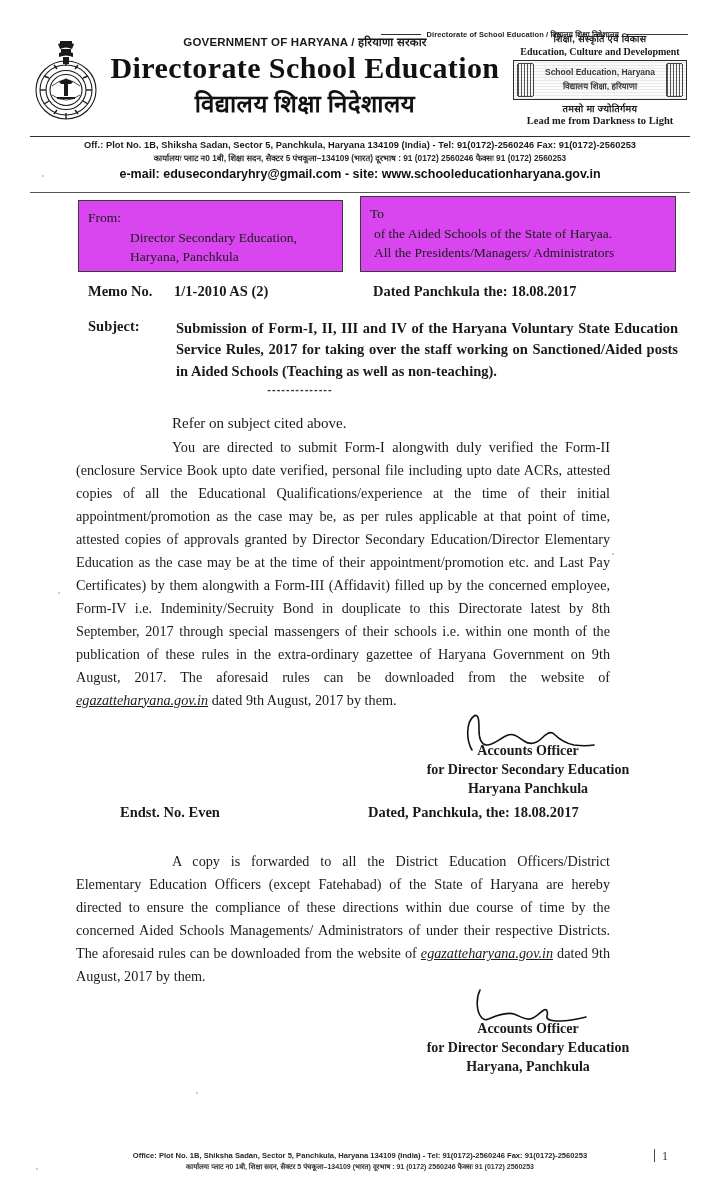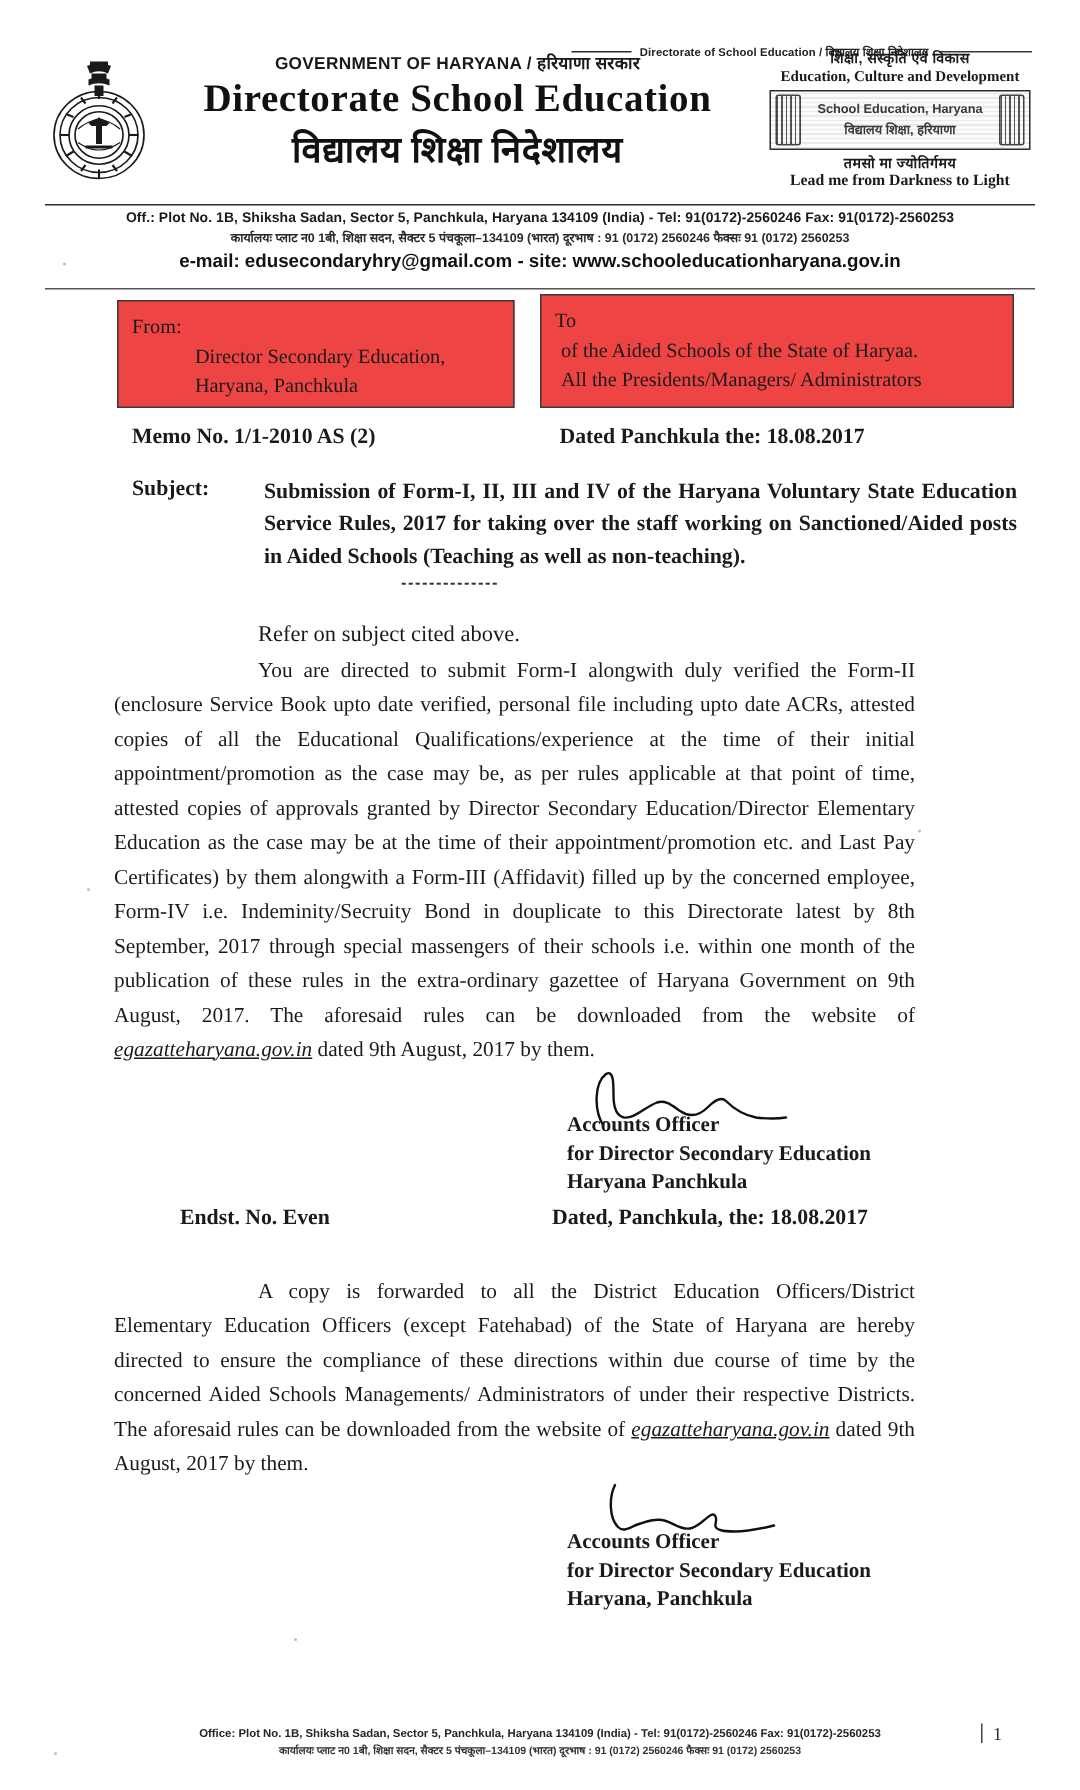--- a/index.html
+++ b/index.html
@@ -70,21 +70,21 @@
   }
   .gov-line {
     font-family: "Liberation Sans", sans-serif;
     font-size: 11.5px;
     font-weight: bold;
     letter-spacing: 0.2px;
     color: #1a1a1a;
   }
   .dir-en {
     font-family: "Liberation Serif", serif;
-    font-size: 26px;
+    font-size: 30px;
     font-weight: bold;
     letter-spacing: 0.4px;
     margin-top: 2px;
     color: #111;
   }
   .dir-hi {
     font-family: "Liberation Serif", serif;
     font-size: 24px;
     font-weight: bold;
     letter-spacing: 0.5px;
@@ -202,39 +202,39 @@
     font-weight: bold;
     margin-top: 4px;
     color: #111;
   }
 
   
   .box {
     position: absolute;
     border: 1.3px solid #3a3a3a;
     box-sizing: border-box;
-    background: #ef4444;
+    background: #d946ef;
     padding: 7px 9px;
     font-size: 13.5px;
     line-height: 1.45;
   }
   .box-from { left: 78px; top: 200px; width: 265px; height: 72px; }
   .box-to   { left: 360px; top: 196px; width: 316px; height: 76px; }
   .box .ind { display: block; padding-left: 42px; }
   .box .ind2 { display: block; padding-left: 4px; }
 
   
   .memo-row {
     position: absolute;
     left: 88px; right: 40px; top: 283px;
     font-size: 14.5px;
     font-weight: bold;
   }
   .memo-no-label { display: inline-block; }
-  .memo-no-value { display: inline-block; }
+  .memo-no-value { display: inline-block; margin-left: 18px; }
   .memo-dated { position: absolute; left: 285px; top: 0; white-space: nowrap; }
 
   
   .subject-wrap {
     position: absolute;
     left: 88px; top: 318px; right: 42px;
   }
   .subject-label {
     position: absolute;
     left: 0; top: 0;
@@ -278,21 +278,21 @@
     margin-top: 1px;
   }
   .para .site {
     font-style: italic;
     text-decoration: underline;
   }
 
   
   .sig {
     position: absolute;
-    text-align: left;
+    text-align: center;
     font-size: 14px;
     font-weight: bold;
     line-height: 1.35;
   }
   .sig-scribble {
     display: block;
     height: 38px;
     margin-bottom: -6px;
   }
   .sig-line { display: block; white-space: nowrap; }

